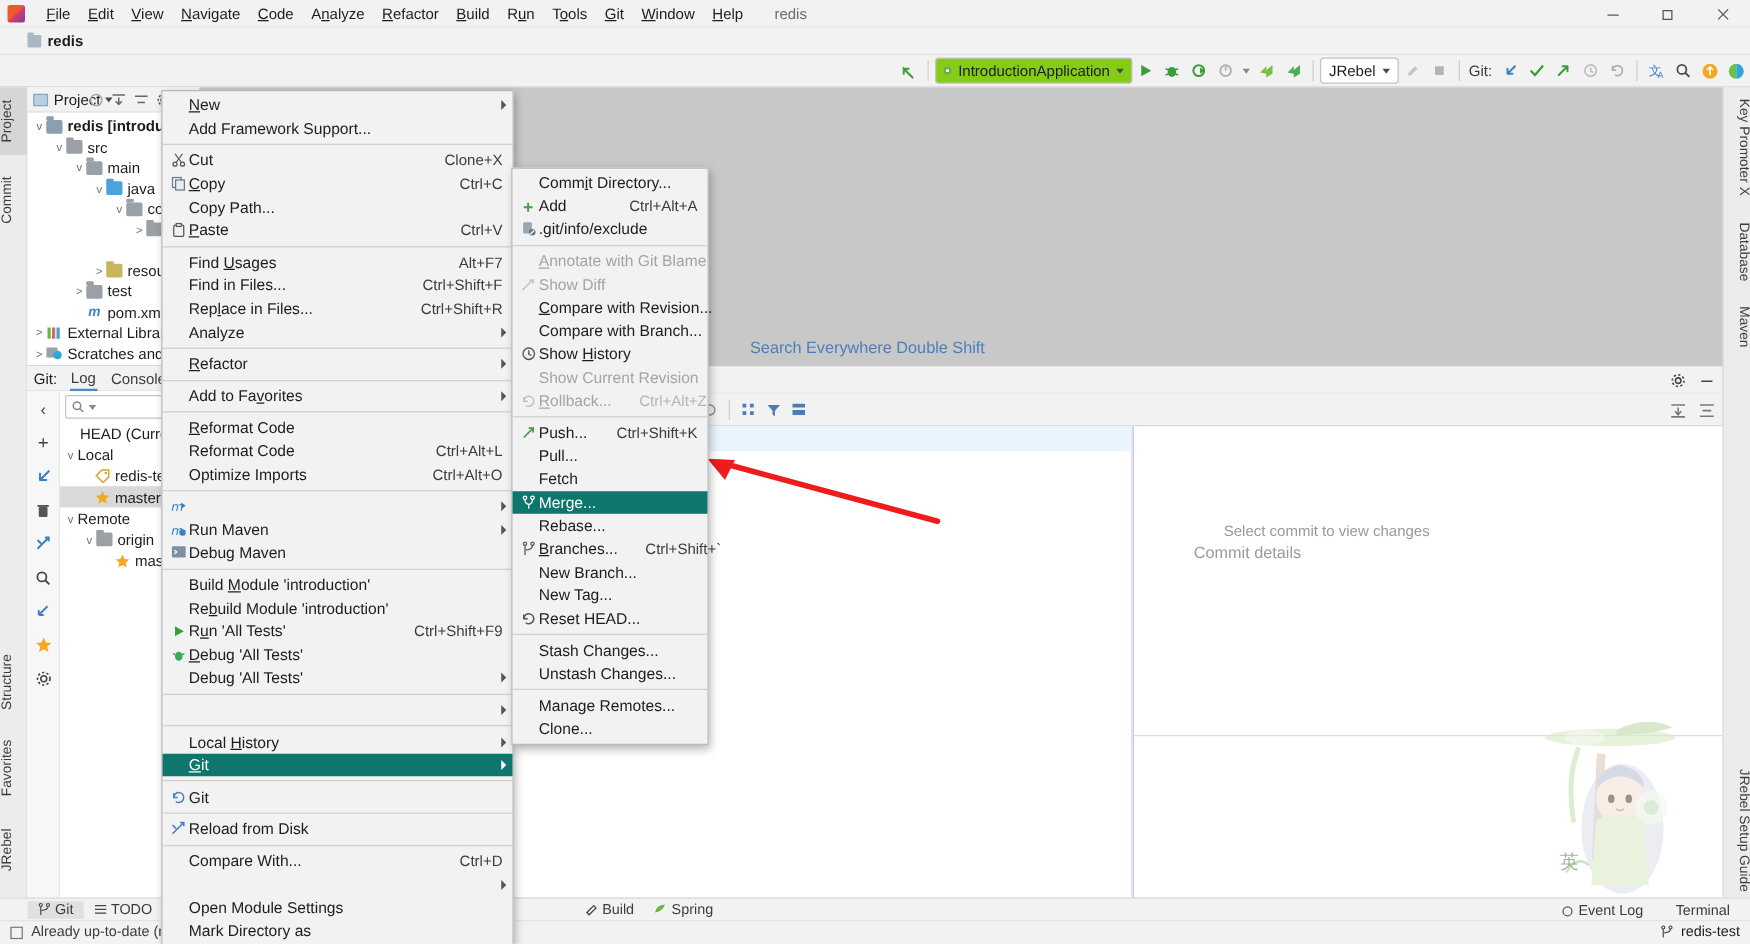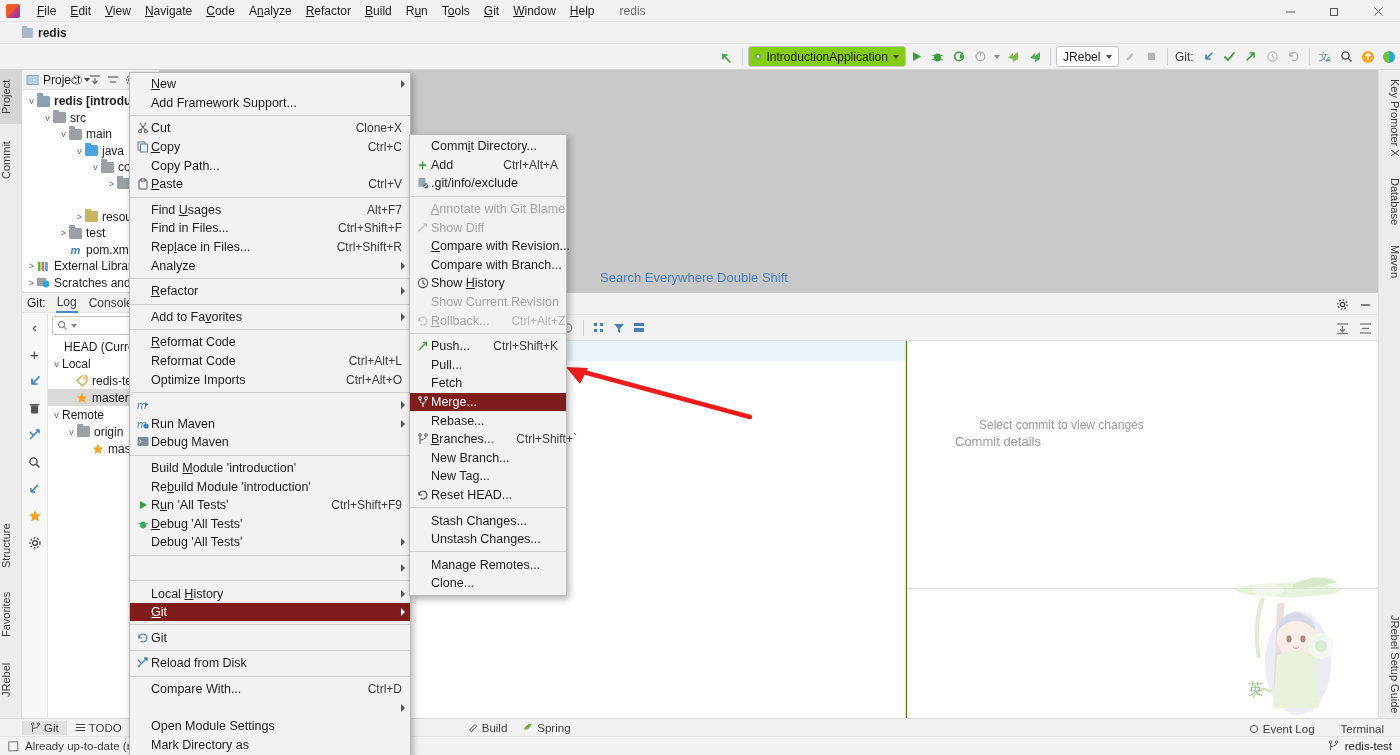--- a/index.html
+++ b/index.html
@@ -138,21 +138,21 @@
   .editor-area {
     position:absolute; left:160px; top:70px; right:22px; height:222px;
     background:#c8c8c8;
   }
   .se-hint { position:absolute; left:440px; top:200px; font-size:13px; color:#6d6d6d; }
   .se-hint span { color:#4a7ebb; }
 
   
   .log-panel {
     position:absolute; left:160px; top:292px; right:22px; bottom:37px;
-    background:#4d7c0f; border-top:1px solid #c8c8c8;
+    background:#c4b5fd; border-top:1px solid #c8c8c8;
   }
   .log-header { height:22px; background:#f2f2f2; position:relative; border-bottom:1px solid #e8e8e8;}
   .log-header-icons { position:absolute; right:6px; top:0; height:22px; display:flex; align-items:center; gap:10px; }
   .log-toolbar {
     height:26px; background:#f2f2f2; display:flex; align-items:center; gap:0px;
     padding-left:6px; border-bottom:1px solid #dcdcdc; position:relative;
   }
   .filter-chip { font-size:11px; color:#3c3c3c; display:flex; align-items:center; gap:1px; padding:0 5px; white-space:nowrap;}
   .filter-chip b{font-weight:normal;}
   .updown { font-size:8px; line-height:7px; display:flex; flex-direction:column; color:#555;}
@@ -199,21 +199,21 @@
   }
   .status-right { position:absolute; right:8px; bottom:0; height:19px; display:flex; align-items:center; gap:6px; font-size:11.5px;}
 
   
   .ctxmenu {
     position:absolute; background:#f2f2f2; border:1px solid #b9b9b9;
     box-shadow: 2px 3px 7px rgba(0,0,0,.30); padding:2px 0; z-index:50;
     font-size:12.5px;
   }
   .cmi { display:flex; align-items:center; height:18.6px; padding:0 8px 0 4px; white-space:nowrap; position:relative; }
-  .cmi.sel { background:#7f1d1d; color:#fff; }
+  .cmi.sel { background:#0f766e; color:#fff; }
   .cmi.disabled { color:#a4a4a4; }
   .cmi-ico { width:17px; flex:0 0 17px; display:flex; align-items:center; justify-content:center; font-size:11px; }
   .cmi-label { flex:1 1 auto; padding-right:22px; }
   .cmi-label u { text-decoration: underline; }
   .cmi-key { color:#3c3c3c; font-size:12px; }
   .cmi.disabled .cmi-key { color:#b4b4b4; }
   .cmi-sub { position:absolute; right:5px; top:50%; transform:translateY(-50%); width:0;height:0;
     border-top:4px solid transparent;border-bottom:4px solid transparent;border-left:4.5px solid #555; }
   .cmi.sel .cmi-sub { border-left-color:#fff; }
   .cm-sep { height:1px; background:#d0d0d0; margin:3px 0; }

